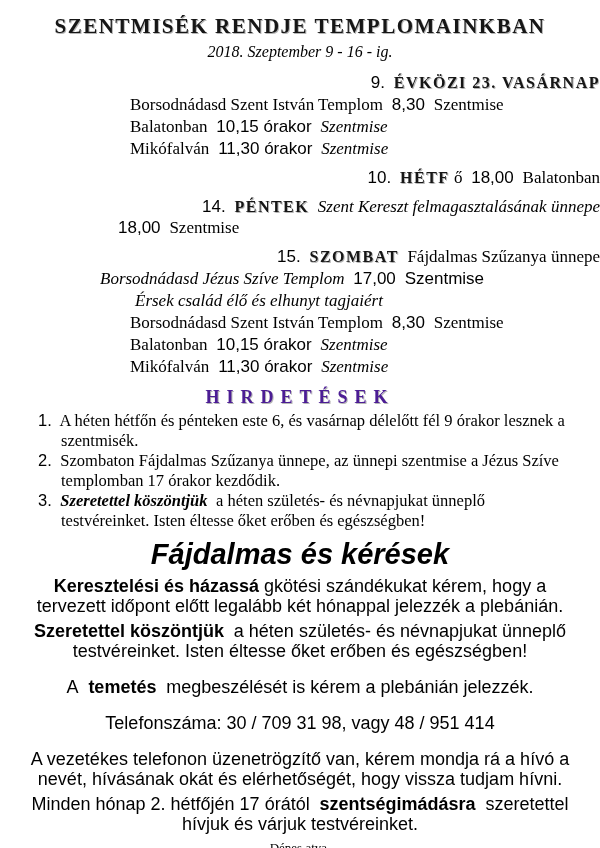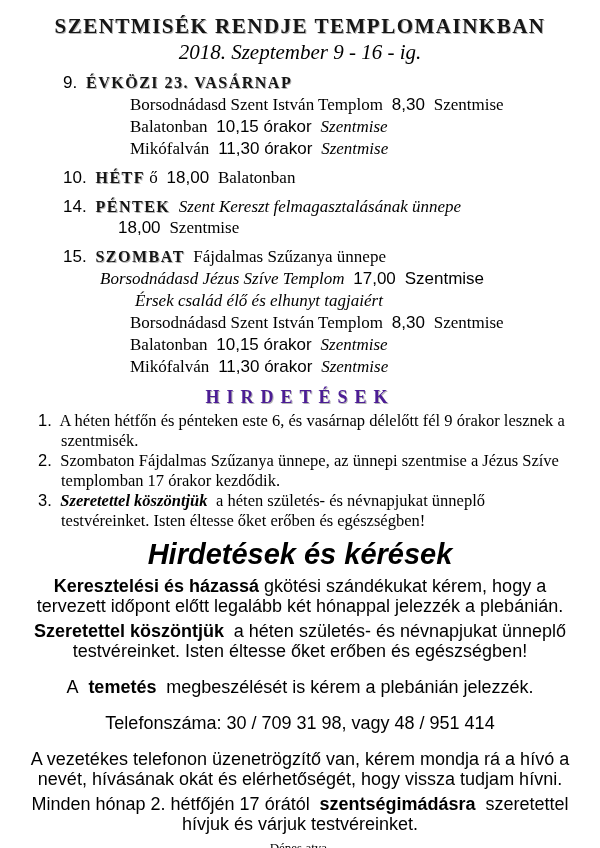--- a/index.html
+++ b/index.html
@@ -13,26 +13,26 @@
   
   .deco{
     font-family:"Liberation Serif", serif;
     font-weight:700;
     letter-spacing:1.5px;
     color:#161616;
     text-shadow:1px 1px 0 #b5b5b5;
   }
 
   .title{text-align:center;font-size:21px;line-height:24px;}
-  .subtitle{text-align:center;font-style:italic;font-size:21px;line-height:22px;margin-top:3px;}
+  .subtitle{text-align:center;font-style:italic;font-size:16px;line-height:22px;margin-top:3px;}
 
   .schedule{margin-left:63px;margin-top:9px;font-size:17px;}
   .line{line-height:21px;}
   .line > span:not(:last-child):not(.nospace){margin-right:0.27em;}
-  .day-line{margin-top:8px;}
+  .day-line{margin-top:8px;text-align:right;}
   .day-num{font-family:"Liberation Sans", sans-serif;font-size:17px;}
   .day-name{font-size:16px;}
   .detail{margin-left:67px;margin-top:1px;}
   .sub-friday{margin-left:55px;margin-top:0;}
   .sub-sat1{margin-left:37px;margin-top:1px;}
   .sub-sat2{margin-left:72px;margin-top:1px;}
   .sans{font-family:"Liberation Sans", sans-serif;}
   .num{font-family:"Liberation Sans", sans-serif;}
   .it{font-style:italic;}
   .b{font-weight:700;}
@@ -151,21 +151,21 @@
       <span class="num">2.</span>
       <span>Szombaton Fájdalmas Szűzanya ünnepe, az ünnepi szentmise a Jézus Szíve templomban 17 órakor kezdődik.</span>
     </div>
     <div class="ann-item">
       <span class="num">3.</span>
       <span class="bi">Szeretettel köszöntjük</span>
       <span>a héten születés- és névnapjukat ünneplő testvéreinket. Isten éltesse őket erőben és egészségben!</span>
     </div>
   </div>
 
-  <div class="req-heading">Hirdetések és kérések</div>
+  <div class="req-heading">Fájdalmas és kérések</div>
 
   <div class="para">
     <span class="b nospace">Keresztelési és házassá</span>
     <span>gkötési szándékukat kérem, hogy a tervezett időpont előtt legalább két hónappal jelezzék a plebánián.</span>
   </div>
 
   <div class="para">
     <span class="b">Szeretettel köszöntjük</span>
     <span>a héten születés- és névnapjukat ünneplő testvéreinket. Isten éltesse őket erőben és egészségben!</span>
   </div>

